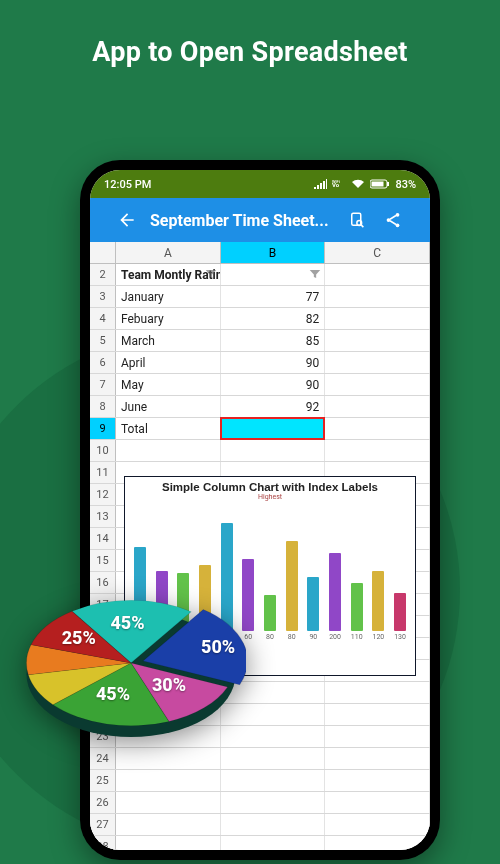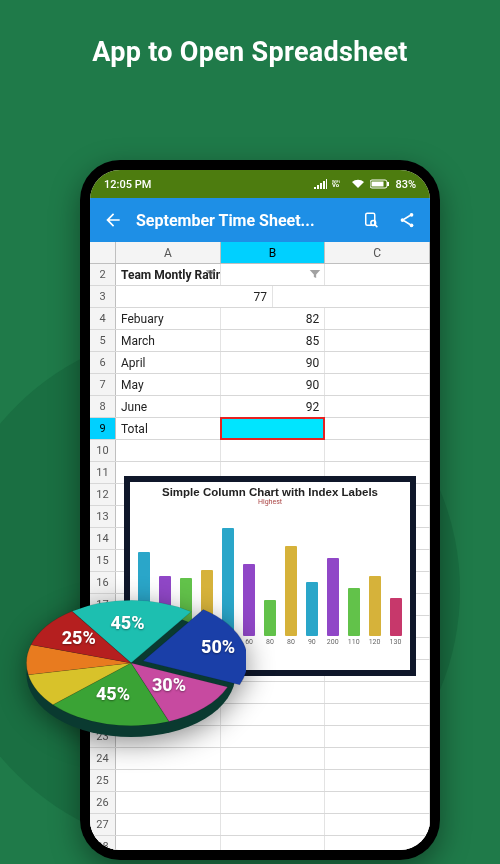--- a/index.html
+++ b/index.html
@@ -65,21 +65,21 @@
   }
   .status-right { display: flex; align-items: center; gap: 5px; }
   .status-right svg { display: block; }
 
   .app-bar {
     height: 44px;
     background: #1e8fe6;
     color: #fff;
     display: flex;
     align-items: center;
-    padding: 0 10px;
+    padding: 0 24px;
     gap: 10px;
     font-weight: 700;
     font-size: 16px;
   }
   .app-bar .title { flex: 1; white-space: nowrap; overflow: hidden; text-overflow: ellipsis; }
   .app-bar .icon-btn { width: 26px; height: 26px; display: flex; align-items: center; justify-content: center; }
 
   
   .sheet {
     flex: 1;
@@ -144,21 +144,21 @@
     width: 14px; height: 14px;
     opacity: .6;
   }
 
   
   .chart-wrap {
     position: absolute;
     left: 34px; top: 234px;
     width: 292px;
     height: 200px;
-    border: 6px solid #0f172a;
+    border: 1px solid #0f172a;
     background: #fff;
   }
   .chart-title {
     text-align: center;
     font-weight: 800;
     font-size: 11.5px;
     padding: 4px 2px 0 2px;
     color: #222;
     font-family: Arial, sans-serif;
   }
@@ -270,20 +270,21 @@
               </svg></div>
             <div class="c b">
               <svg class="filter-icon" viewBox="0 0 24 24">
                 <path fill="#666" d="M3 5h18l-7 8v6l-4-2v-4z"></path>
               </svg>
             </div>
             <div class="c"></div>
           </div>
           <div class="row">
             <div class="rn">3</div>
+            <div class="c">January</div>
             <div class="c num">77</div>
             <div class="c"></div>
           </div>
           <div class="row">
             <div class="rn">4</div>
             <div class="c">Febuary</div>
             <div class="c num">82</div>
             <div class="c"></div>
           </div>
           <div class="row">

